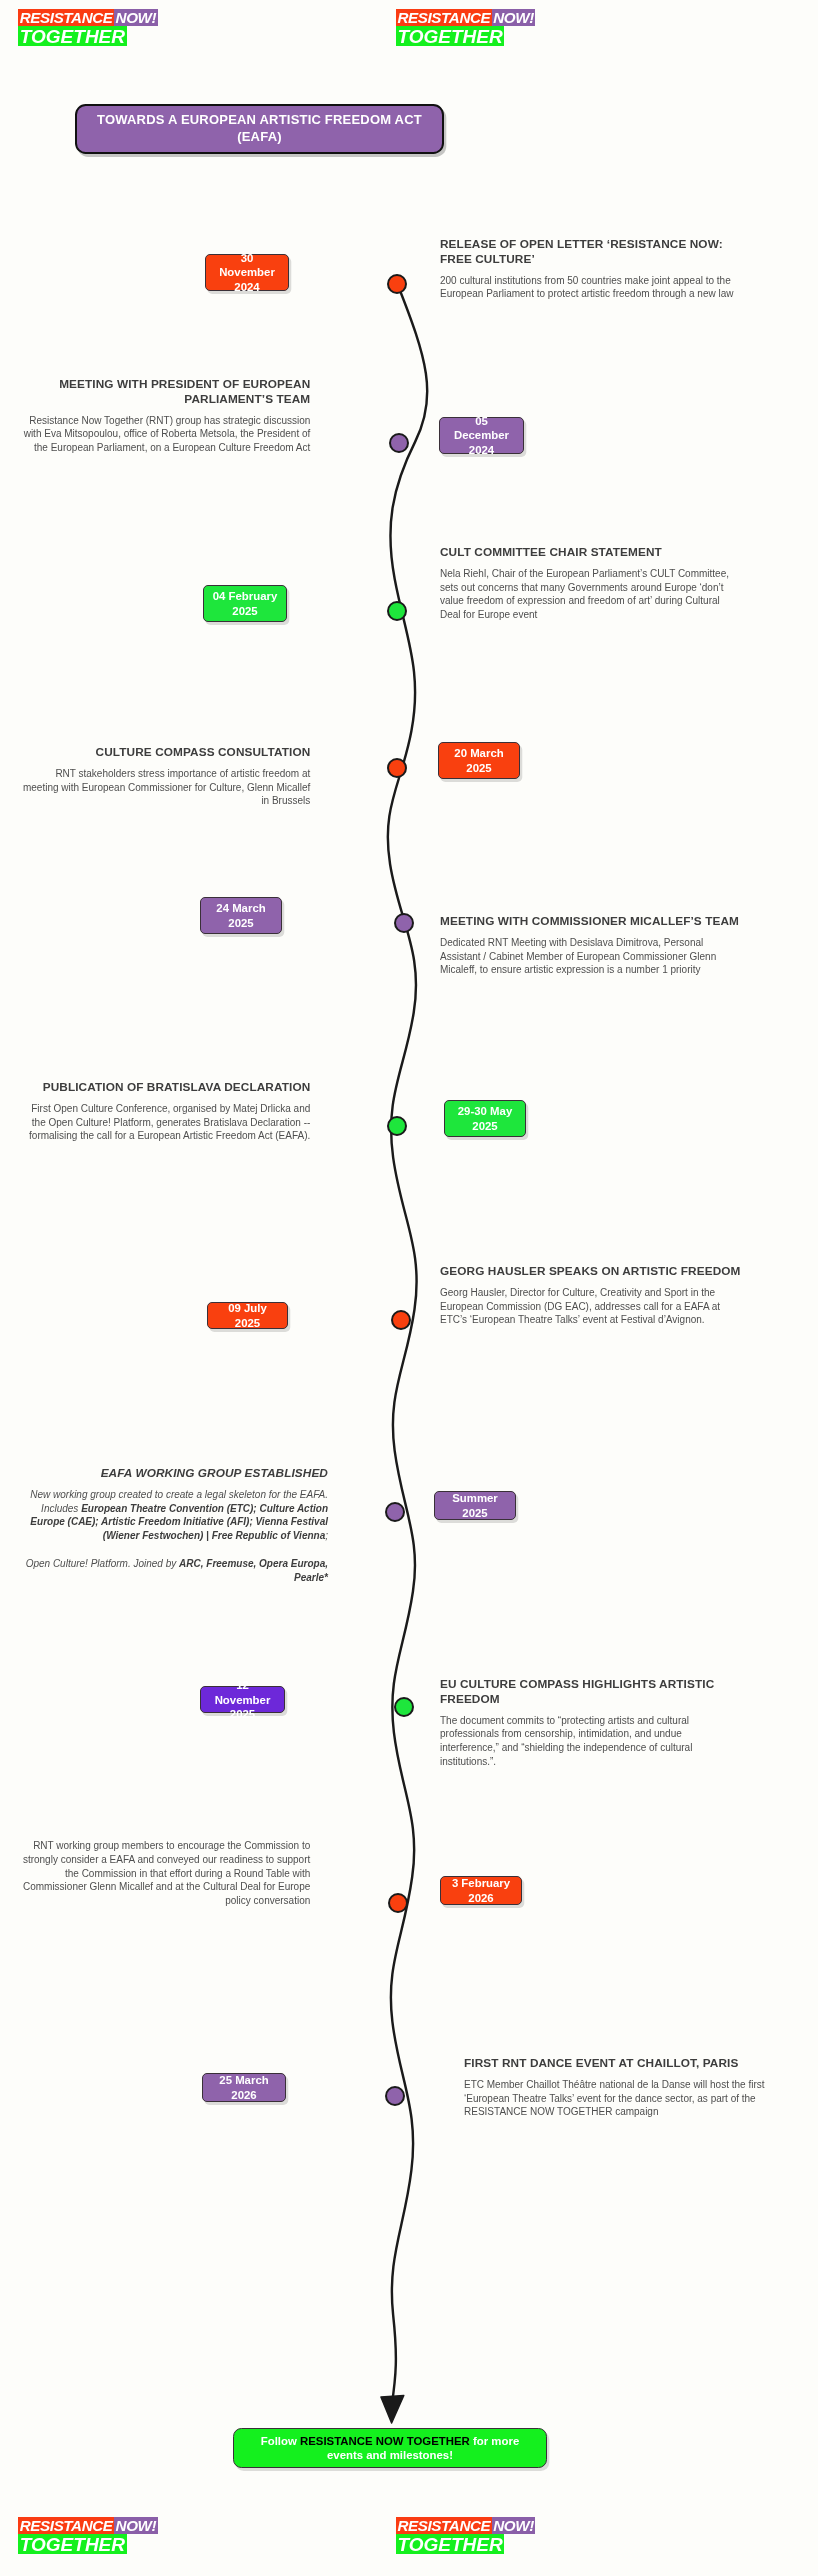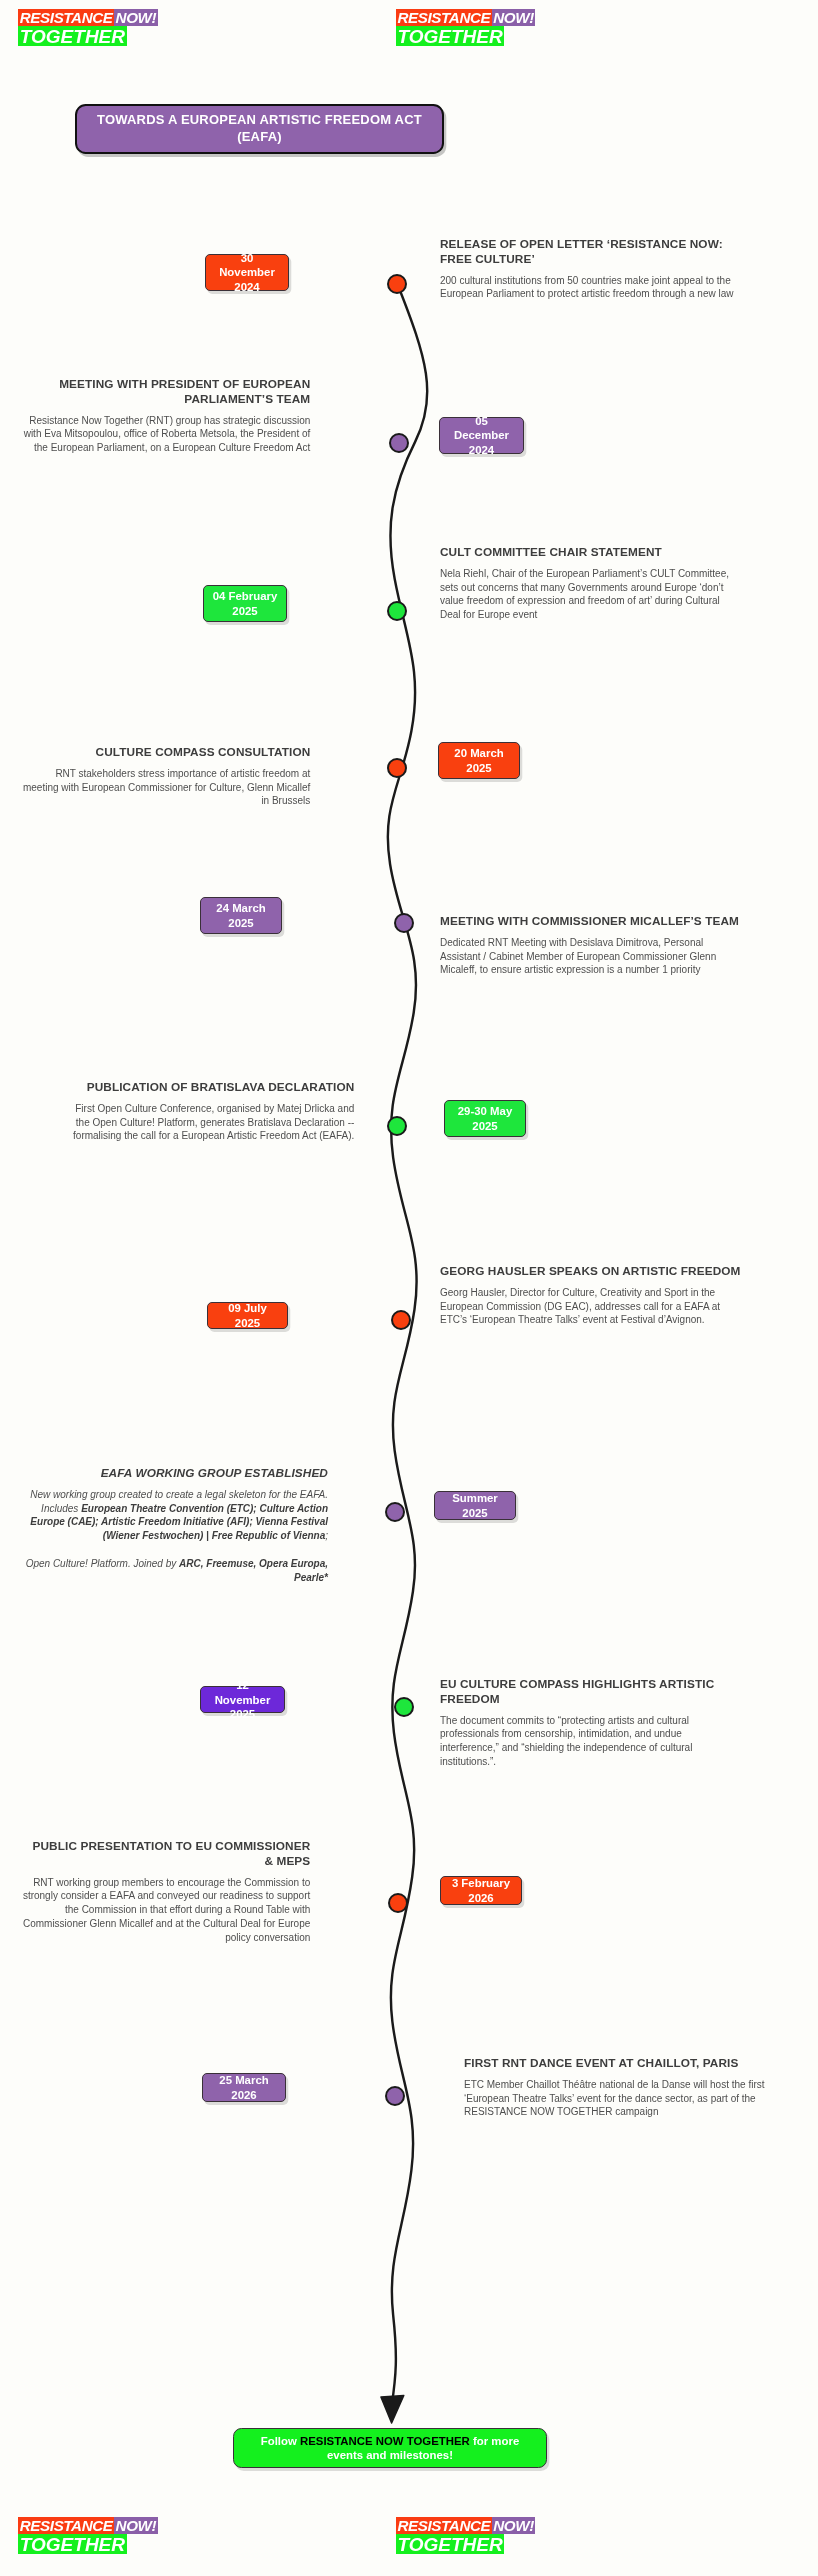--- a/index.html
+++ b/index.html
@@ -252,42 +252,41 @@
 <div class="block left" style="left:21.3px; top:745px; width:289px;">
   <div class="heading">CULTURE COMPASS CONSULTATION</div>
   <div class="body">RNT stakeholders stress importance of artistic freedom at meeting with European Commissioner for Culture, Glenn Micallef in Brussels</div>
 </div>
 
 <div class="block right" style="left:440px; top:914px; width:302px;">
   <div class="heading">MEETING WITH COMMISSIONER MICALLEF’S TEAM</div>
   <div class="body">Dedicated RNT Meeting with Desislava Dimitrova, Personal Assistant / Cabinet Member of European Commissioner Glenn Micaleff, to ensure artistic expression is a number 1 priority</div>
 </div>
 
-<div class="block left" style="left:21.3px; top:1080px; width:289px;margin-left:44px;">
+<div class="block left" style="left:21.3px; top:1080px; width:289px;">
   <div class="heading">PUBLICATION OF BRATISLAVA DECLARATION</div>
   <div class="body">First Open Culture Conference, organised by Matej Drlicka and the Open Culture! Platform, generates Bratislava Declaration -- formalising the call for a European Artistic Freedom Act (EAFA).</div>
 </div>
 
 <div class="block right" style="left:440px; top:1264px; width:302px;">
   <div class="heading">GEORG HAUSLER SPEAKS ON ARTISTIC FREEDOM</div>
   <div class="body">Georg Hausler, Director for Culture, Creativity and Sport in the European Commission (DG EAC), addresses call for a EAFA at ETC’s ‘European Theatre Talks’ event at Festival d’Avignon.</div>
 </div>
 
 <div class="block left" style="left:23px; top:1466px; width:305px;font-style:italic;">
   <div class="heading">EAFA WORKING GROUP ESTABLISHED</div>
   <div class="body">New working group created to create a legal skeleton for the EAFA. Includes <b>European Theatre Convention (ETC); Culture Action Europe (CAE); Artistic Freedom Initiative (AFI); Vienna Festival (Wiener Festwochen) | Free Republic of Vienna</b>;<br><br>Open Culture! Platform. Joined by <b>ARC, Freemuse, Opera Europa, Pearle*</b></div>
 </div>
 
 <div class="block right" style="left:440px; top:1677px; width:302px;">
   <div class="heading">EU CULTURE COMPASS HIGHLIGHTS ARTISTIC FREEDOM</div>
   <div class="body">The document commits to “protecting artists and cultural professionals from censorship, intimidation, and undue interference,” and “shielding the independence of cultural institutions.”.</div>
 </div>
 
 <div class="block left" style="left:21.3px; top:1839px; width:289px;">
-  <div class="heading">PUBLIC PRESENTATION TO EU COMMISSIONER &amp; MEPS</div>
   <div class="body">RNT working group members to encourage the Commission to strongly consider a EAFA and conveyed our readiness to support the Commission in that effort during a Round Table with Commissioner Glenn Micallef and at the Cultural Deal for Europe policy conversation</div>
 </div>
 
 <div class="block right" style="left:464px; top:2056px; width:302px;">
   <div class="heading">FIRST RNT DANCE EVENT AT CHAILLOT, PARIS</div>
   <div class="body">ETC Member Chaillot Théâtre national de la Danse will host the first ‘European Theatre Talks’ event for the dance sector, as part of the RESISTANCE NOW TOGETHER campaign</div>
 </div>
 
 <div class="cta" style="background: rgb(20, 240, 30);">
   <div>

